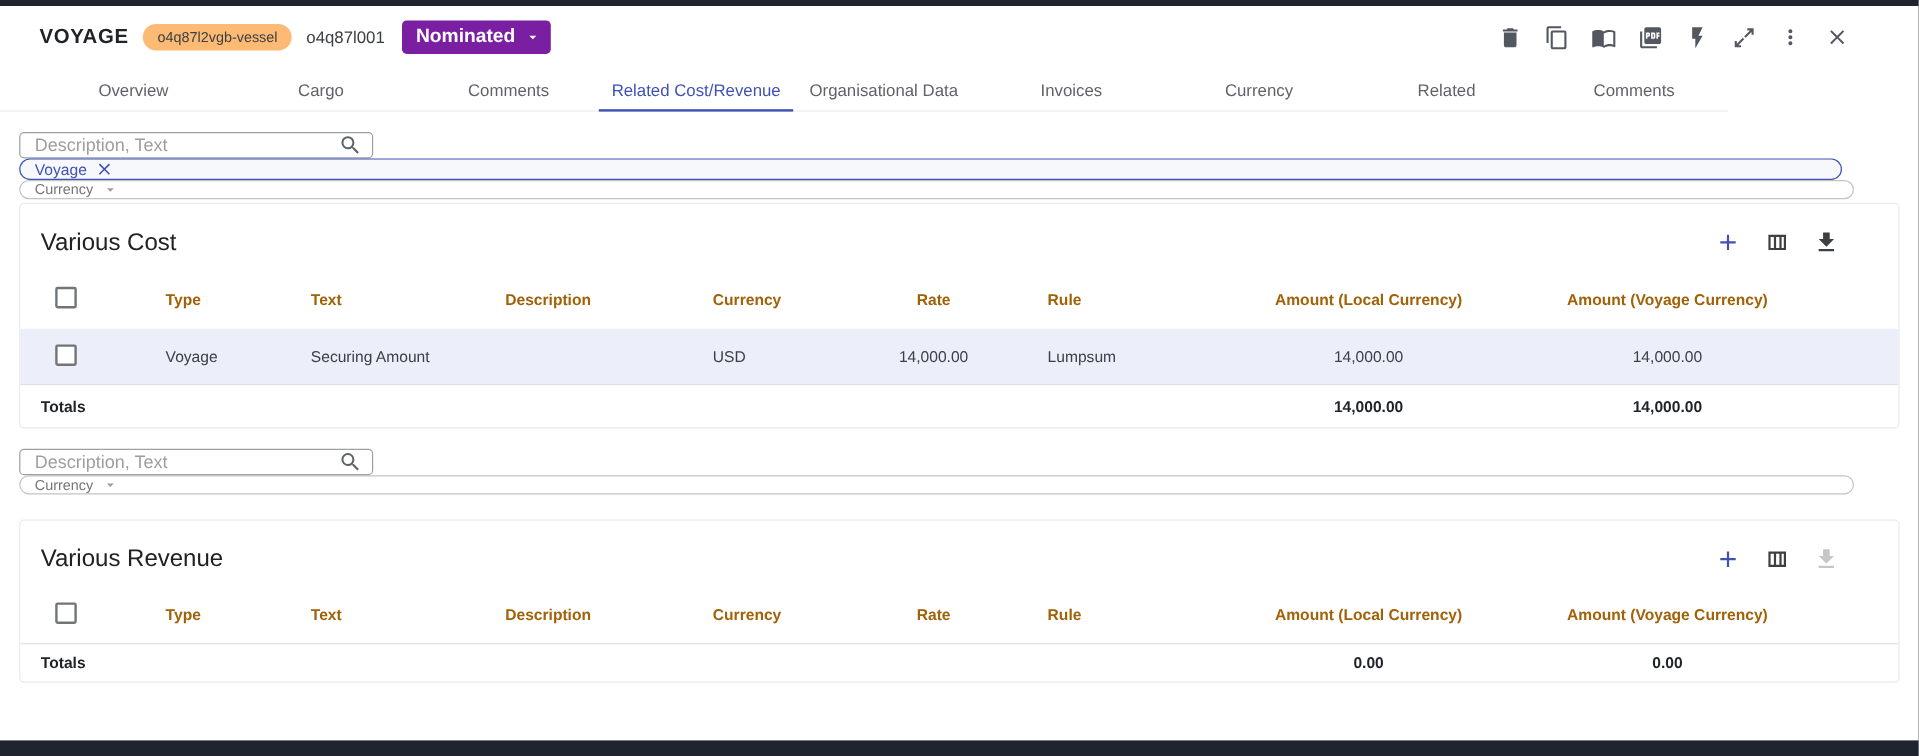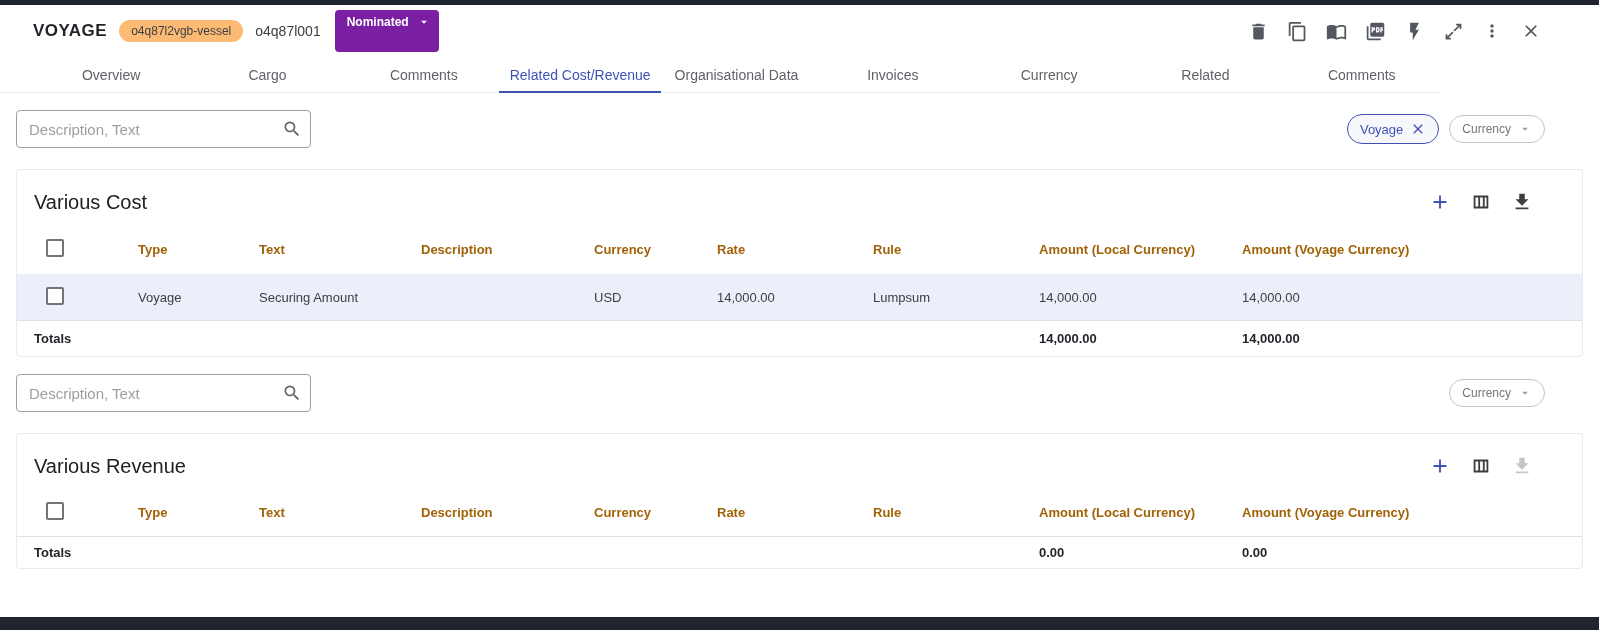--- a/index.html
+++ b/index.html
@@ -17,22 +17,22 @@
     display: flex; align-items: center; height: 52px;
     padding: 0 56px 0 33px;
   }
   .hdr-title { font-size: 17px; font-weight: bold; letter-spacing: .5px; color: #1f2328; }
   .vessel-chip {
     margin-left: 12px; background: #fdba74; color: #3c4043;
     font-size: 12px; padding: 4px 12px; border-radius: 12px; white-space: nowrap;
   }
   .voyage-id { margin-left: 12px; font-size: 14px; color: #3c4043; }
   .status-badge {
-    margin-left: 14px; background: #7b1fa2; color: #fff; font-size: 12px; font-weight: bold;
-    padding: 5px 8px 23px 12px; border-radius: 4px; display: inline-flex; align-items: center; gap: 8px;
+    margin-left: 14px; background: #7b1fa2; color: #fff; font-size: 16px; font-weight: bold;
+    padding: 5px 8px 5px 12px; border-radius: 4px; display: inline-flex; align-items: center; gap: 8px;
     cursor: pointer;
   }
   .status-badge svg { display:block; }
   .hdr-spacer { flex: 1; }
   .hdr-icons { display: flex; align-items: center; gap: 15px; }
   .icon-btn { width: 24px; height: 24px; color: #53575f; cursor: pointer; display:flex; align-items:center; justify-content:center; }
   .icon-btn svg { width: 21px; height: 21px; display:block; }
   .icon-btn.kebab svg, .icon-btn.close svg { width: 20px; height: 20px; }
 
   
@@ -40,21 +40,21 @@
   .tab {
     width: 160px; display: flex; align-items: center; justify-content: center;
     font-size: 14px; color: #5f6368; cursor: pointer; position: relative;
   }
   .tab.active { color: #3f51b5; }
   .tab.active::after {
     content:""; position:absolute; left: -3px; right: -3px; bottom: -1px; height: 2px; background: #3f51b5;
   }
 
   
-  .filter-row { display: flex; align-items: center; padding: 0 54px 0 16px; margin-top: 17px; height: 38px; }
+  .filter-row { display: flex; padding: 0 54px 0 16px; margin-top: 17px; height: 38px; flex-direction: column; }
   .search-box {
     width: 295px; height: 38px; border: 1px solid #9aa0a6; border-radius: 4px;
     display: flex; align-items: center; padding: 0 8px 0 12px; background: #fff;
   }
   .search-box input {
     border: none; outline: none; flex: 1; font-size: 15px; color: #202124;
     font-family: "Liberation Sans", sans-serif; background: transparent;
   }
   .search-box input::placeholder { color: #9e9e9e; }
   .search-box .mag { color: #5f6368; width: 20px; height: 20px; cursor: pointer; }
@@ -81,21 +81,21 @@
   .icon-btn.dark { color: #3c4043; }
   .icon-btn.disabled { color: #c6c6c6; cursor: default; }
 
   
   .trow {
     display: grid;
     grid-template-columns: 121px 121px 162px 173px 123px 122px 200px 1fr 340px;
     align-items: center; font-size: 13px;
   }
   .trow .c-check { padding-left: 29px; }
-  .trow .c-rate, .trow .c-local, .trow .c-voy { text-align: left; }
+  .trow .c-rate, .trow .c-local, .trow .c-voy { text-align: center; }
   .trow .c-rule { padding-left: 34px; }
   .trow .c-voy { padding-right: 45px; }
   .thead { height: 50px; font-weight: bold; color: #a16207; }
   .tdata { height: 46px; color: #3c4043; }
   .tdata.highlight { background: #eceef9; }
   .ttotals { height: 36px; border-top: 1px solid #e0e0e0; font-weight: bold; color: #1f2328; }
   .ttotals .c-label { padding-left: 17px; grid-column: 1 / 8; }
   .checkbox {
     width: 18px; height: 18px; border: 2px solid #70757a; border-radius: 2px; background: #fff; cursor: pointer;
     display: inline-block;

